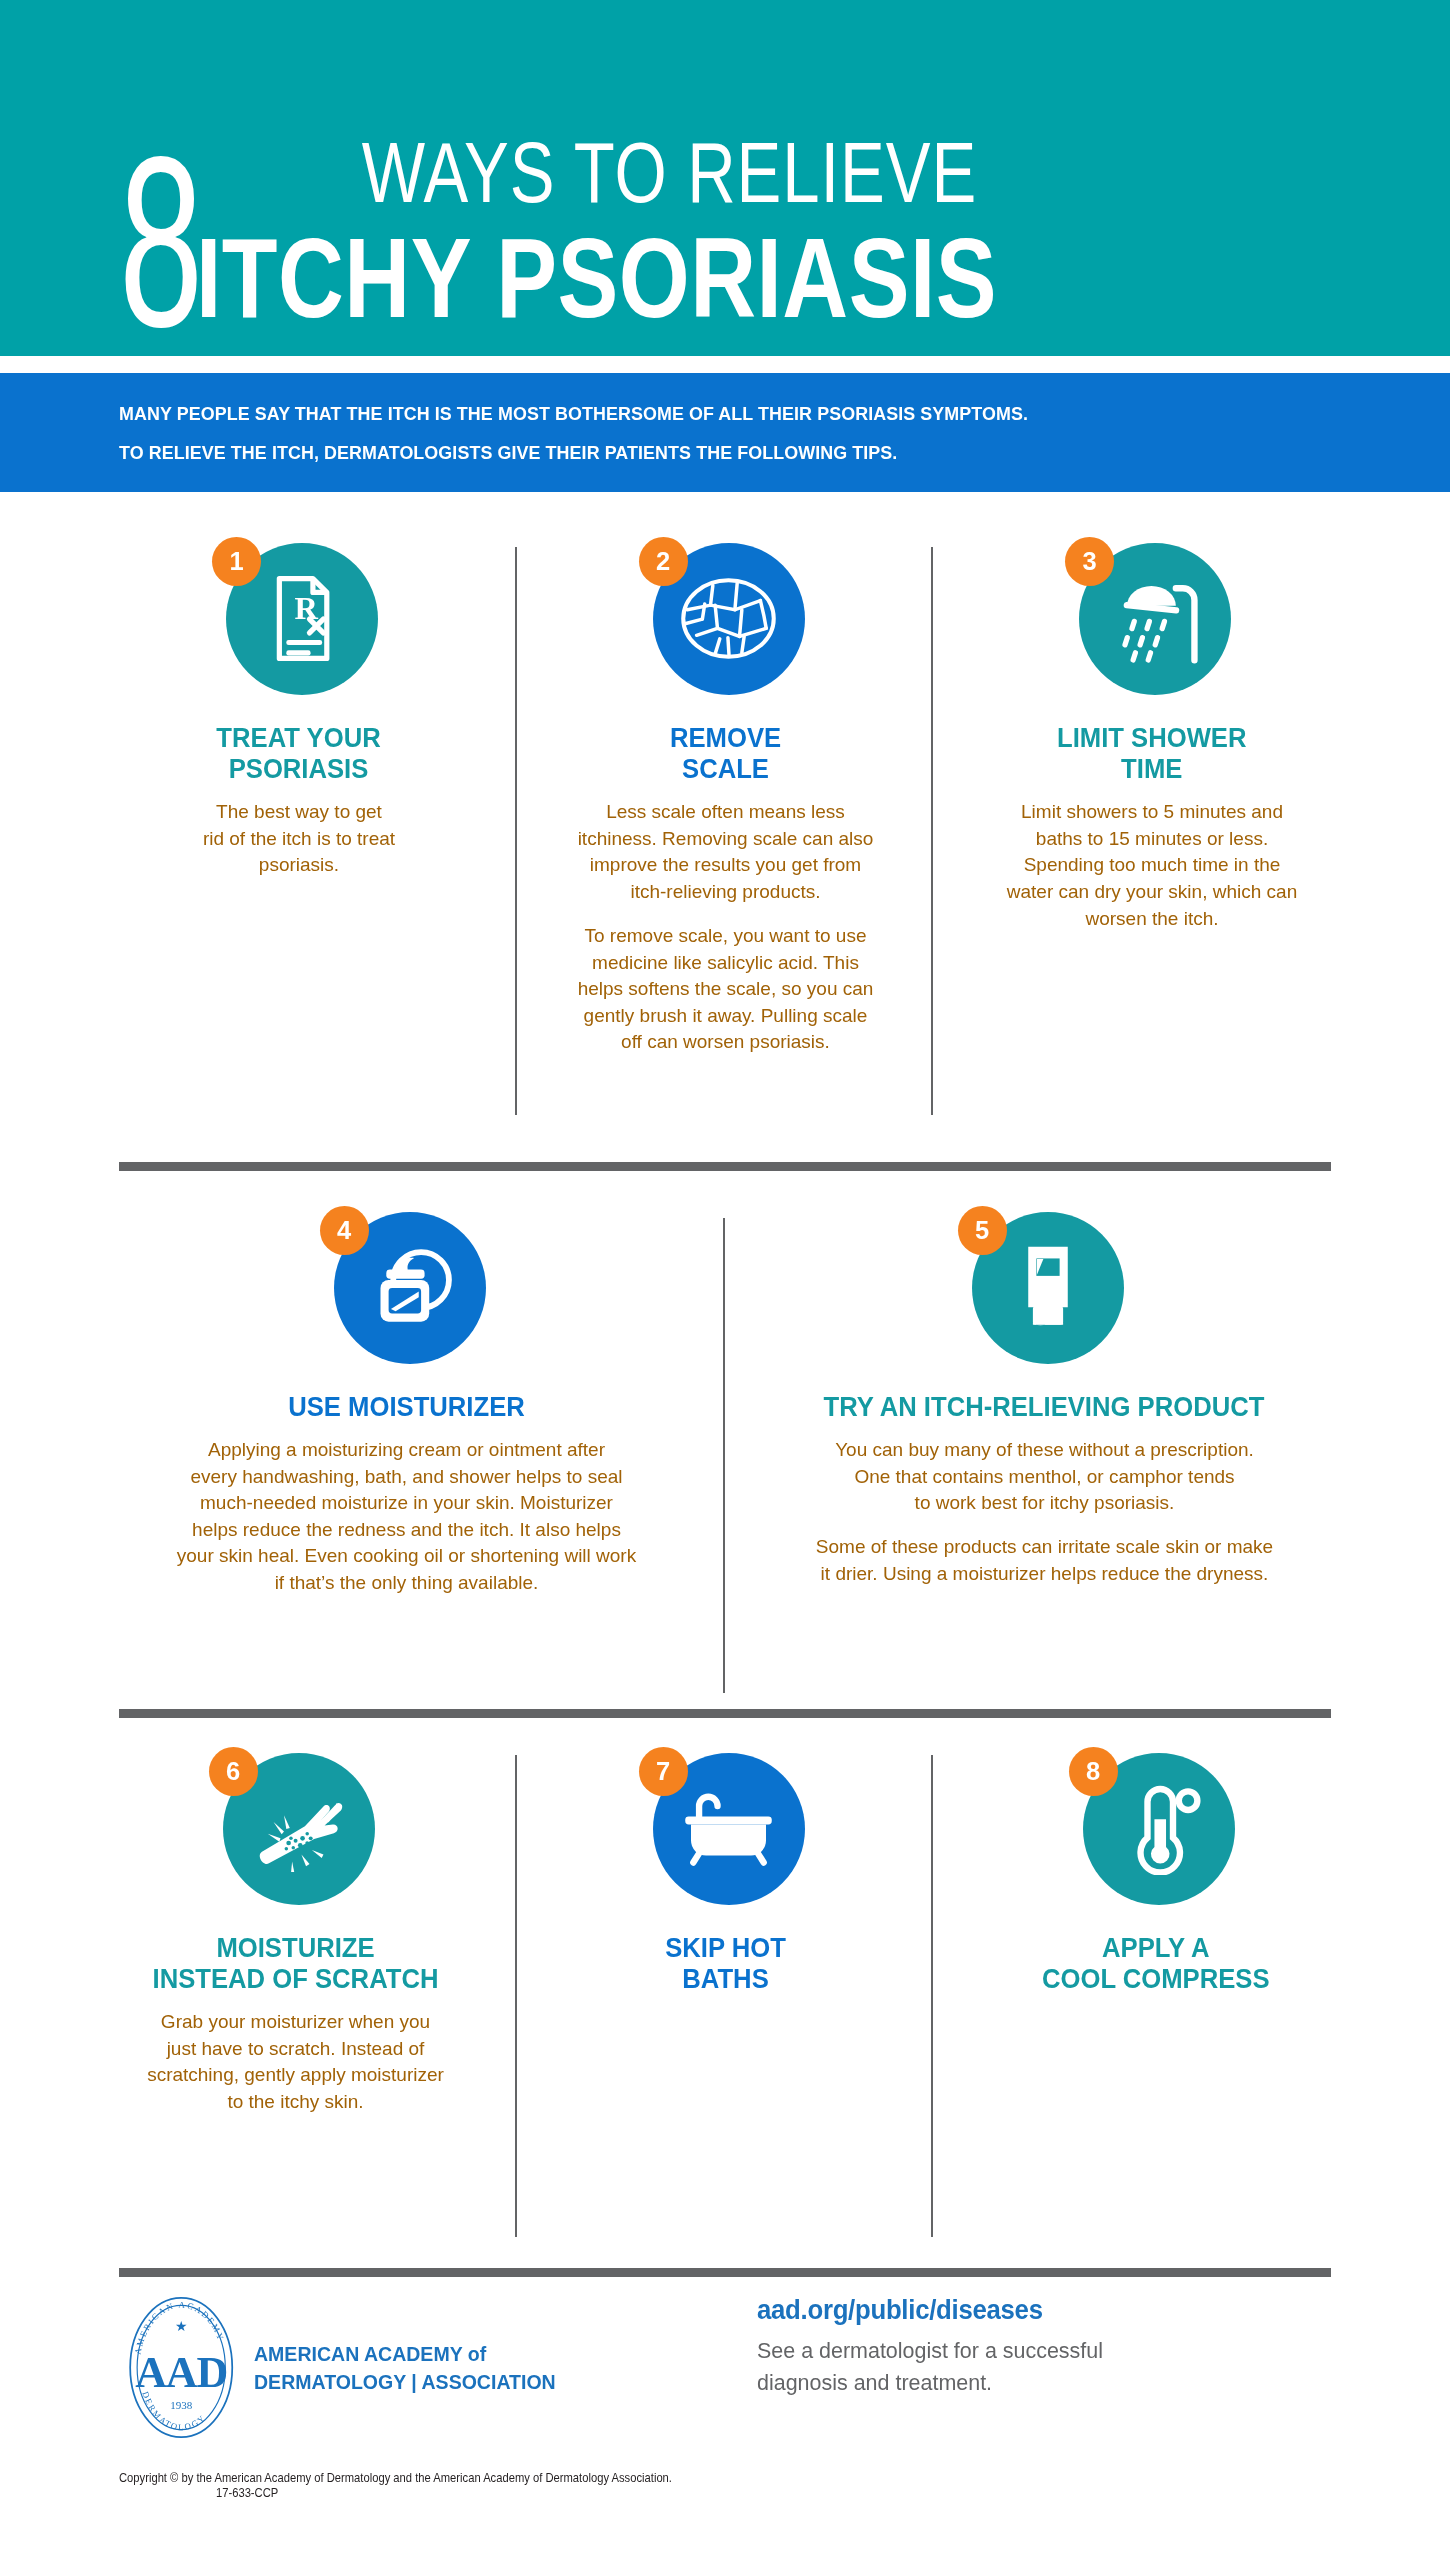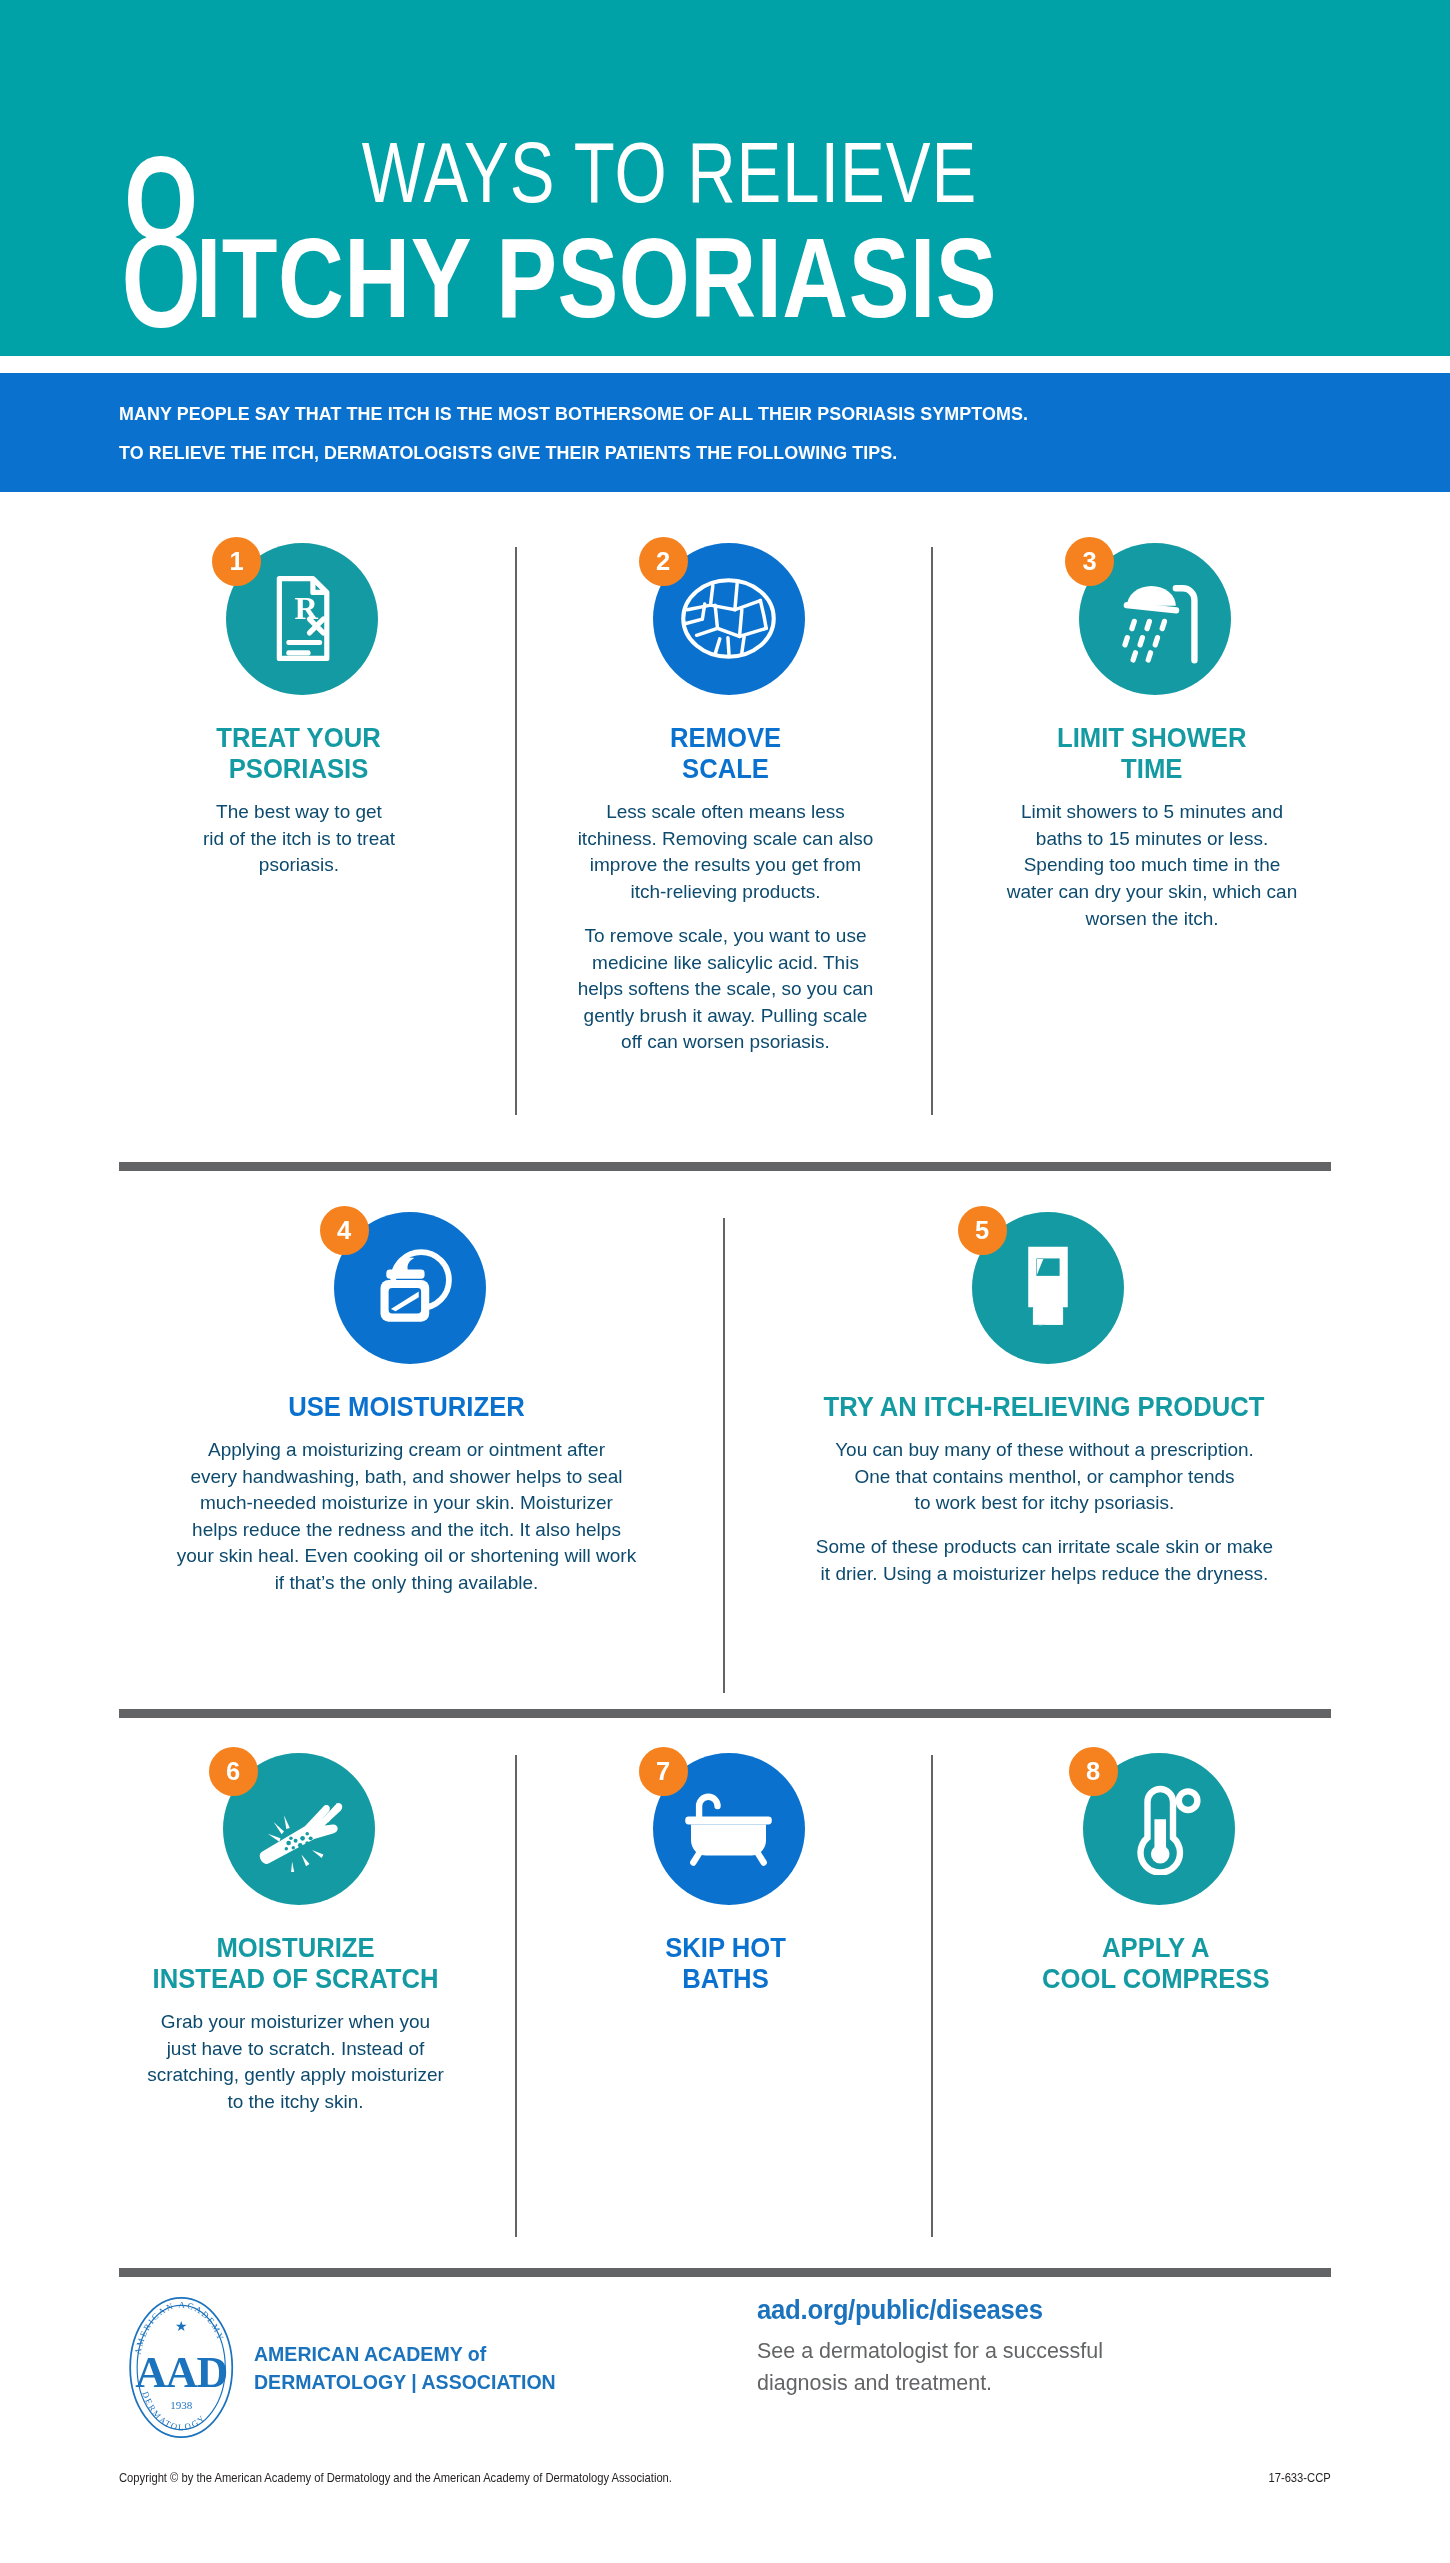--- a/index.html
+++ b/index.html
@@ -92,21 +92,21 @@
   }
   .card-title {
     font-size: 27px; font-weight: 700; line-height: 1.16;
     text-align: center; letter-spacing: 0px;
     margin-top: 11.6px; white-space: pre-line;
     transform: scaleX(0.95); 
   }
   .card-title.teal { color: #149aa2; }
   .card-title.blue { color: #0a72ce; }
   .card-body {
-    font-size: 19px; line-height: 1.40; color: #0c4a6e;
+    font-size: 19px; line-height: 1.40; color: #a16207;
     text-align: center; margin-top: 14px;
   }
   .card-body + .card-body { margin-top: 17.4px; }
 
   
   .row1 { position: absolute; left: 0; top: 537px; width: 1451px; }
   .row1-grid { display: flex; justify-content: space-between; padding: 0 119px; }
   .r1-col { width: 360px; display: flex; flex-direction: column; align-items: center; }
   .vline {
     position: absolute; width: 1.7px; background: #636466;
@@ -153,21 +153,21 @@
     letter-spacing: -0.3px; line-height: 1.1;
     transform: scaleX(0.92); transform-origin: left center;
   }
   .site-sub {
     color: #636466; font-size: 22.6px; line-height: 1.42; margin-top: 9.3px;
     transform: scaleX(0.95); transform-origin: left top;
   }
   .copyright-row {
     position: absolute; left: 119px; top: 2471px;
     width: 1212px; display: flex; justify-content: space-between;
-    color: #231f20; font-size: 12.2px; line-height: 1.2;
+    color: #231f20; font-size: 12.2px; line-height: 1.2; flex-direction: column;
   }
   .copy-left { transform: scaleX(0.92); transform-origin: left center; }
   .copy-right { transform: scaleX(0.92); transform-origin: right center; }
 </style>
 </head>
 <body>
 
 <div class="hero">
   <div class="hero-inner">
     <div class="big-eight">8</div>

